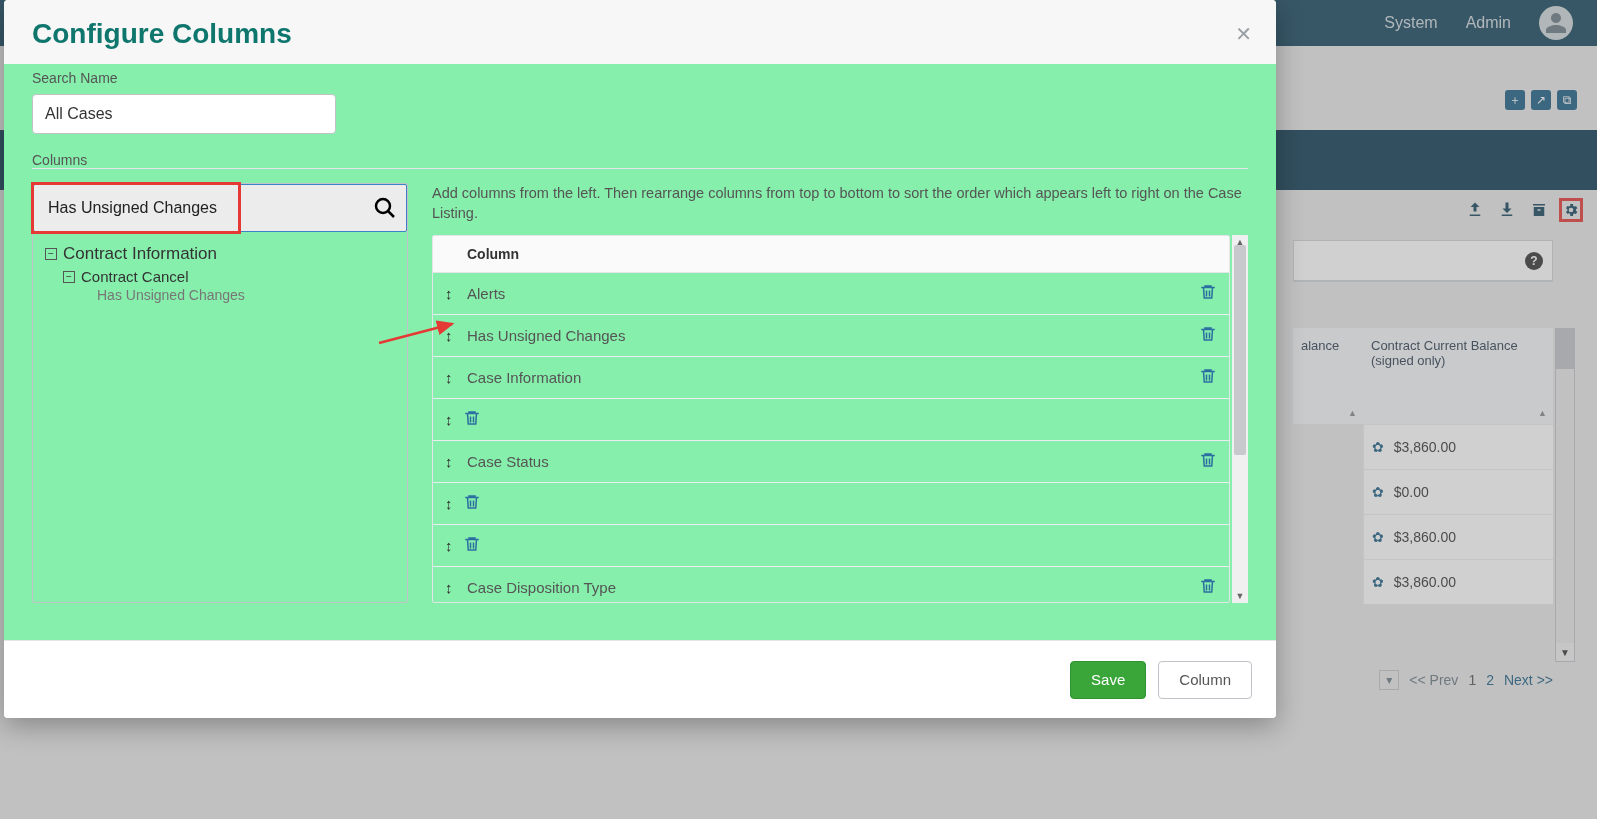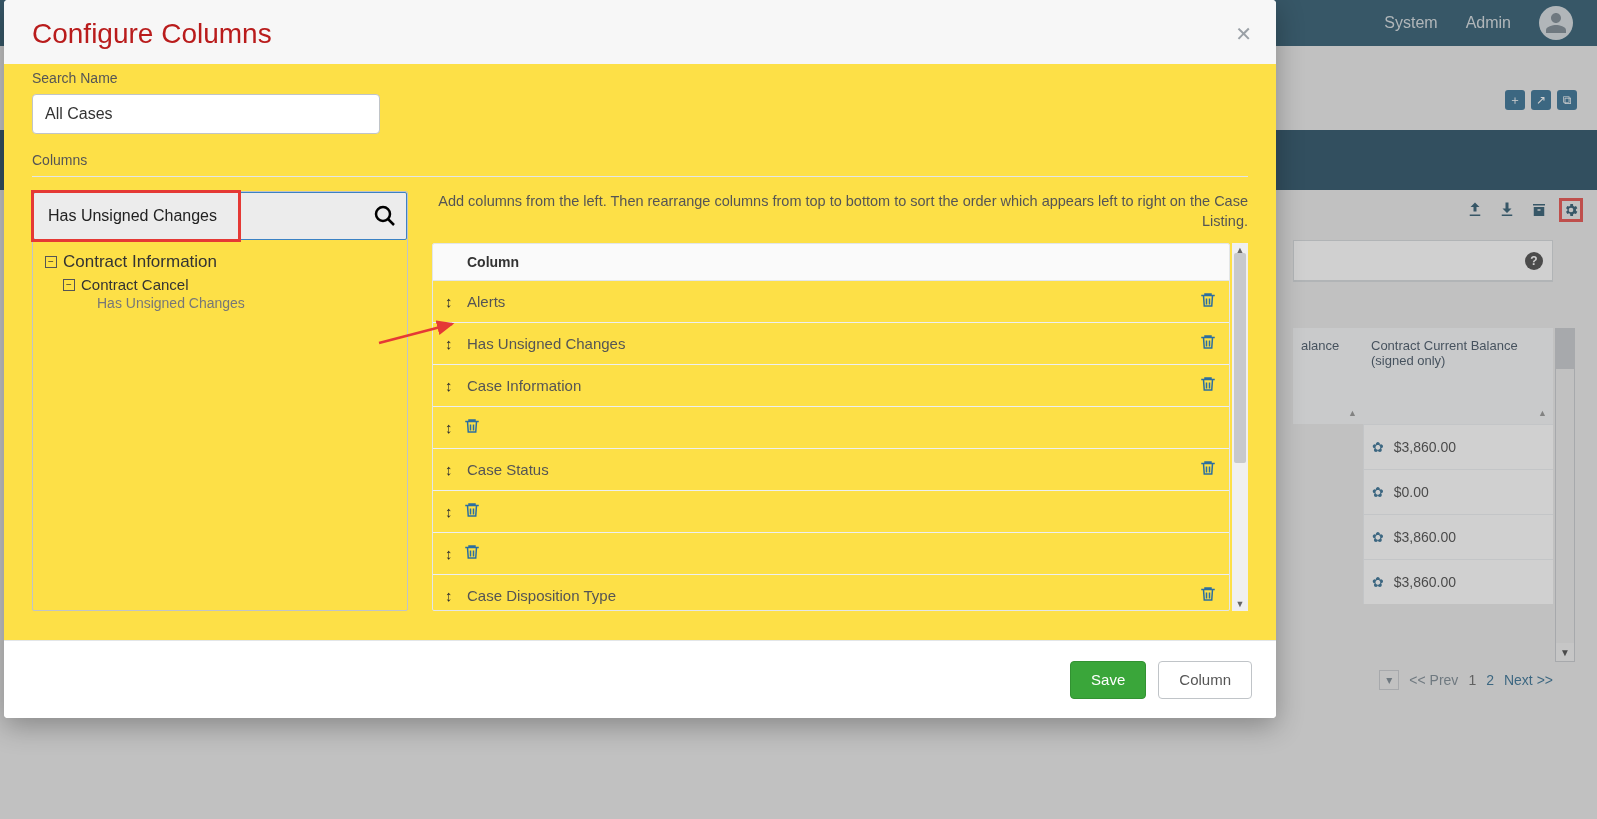--- a/index.html
+++ b/index.html
@@ -35,41 +35,41 @@
   .bg-pager .dd { border: 1px solid #c0c4c8; padding: 2px 6px; font-size: 12px; }
   .bg-pager a { color: #1d5e86; text-decoration: none; }
   .bg-pager .current { color: #555; }
 
   
   .dim { position: absolute; inset: 0; background: rgba(120,120,120,0.35); }
 
   
   .modal { position: absolute; top: 0; left: 4px; width: 1272px; height: 718px; background: #fff; border-radius: 4px; box-shadow: 0 8px 28px rgba(0,0,0,0.3); display: flex; flex-direction: column; }
   .modal-header { padding: 18px 28px 14px; border-bottom-color: transparent; position: relative; background: #f7f7f7; border-radius: 4px 4px 0 0; }
-  .modal-title { font-size: 28px; font-weight: 400; color: #b91c1c; }
+  .modal-title { font-size: 28px; font-weight: 700; color: #0f766e; }
   .modal-close { position: absolute; top: 22px; right: 24px; font-size: 20px; color: #9aa0a6; cursor: pointer; }
-  .modal-body { flex: 1; background: #fde047; padding: 0 28px 10px; overflow: hidden; }
+  .modal-body { flex: 1; background: #86efac; padding: 0 28px 10px; overflow: hidden; }
   .field-label { font-size: 14px; color: #555; margin-top: 6px; margin-bottom: 8px; }
-  .search-name-input { width: 348px; height: 40px; border: 1px solid #c0c4c8; border-radius: 4px; padding: 0 12px; font-size: 16px; color: #333; }
-  .columns-label { font-size: 14px; color: #555; margin-top: 18px; padding-bottom: 8px; border-bottom: 1px solid #e3e6e8; }
+  .search-name-input { width: 304px; height: 40px; border: 1px solid #c0c4c8; border-radius: 4px; padding: 0 12px; font-size: 16px; color: #333; }
+  .columns-label { font-size: 14px; color: #555; margin-top: 18px; border-bottom: 1px solid #e3e6e8; }
 
   .two-col { display: flex; gap: 24px; margin-top: 14px; height: 420px; }
   .left-pane { width: 376px; border: 1px solid #c0c4c8; border-radius: 2px; display: flex; flex-direction: column; }
   .filter-wrap { position: relative; }
   .filter-input { width: 100%; height: 48px; border: 1px solid #3b82c4; background: #ececec; padding: 0 44px 0 14px; font-size: 16px; color: #222; border-radius: 2px; }
   .filter-highlight { position: absolute; top: -2px; left: -2px; width: 210px; height: 52px; border: 3px solid #e53935; pointer-events: none; }
   .mag { position: absolute; right: 10px; top: 12px; width: 24px; height: 24px; }
   .tree { padding: 12px 12px; font-size: 15px; color: #333; }
   .tree .lvl0 { display: flex; align-items: center; gap: 6px; font-size: 17px; color: #333; margin-bottom: 4px; }
   .tree .lvl1 { display: flex; align-items: center; gap: 6px; font-size: 15px; color: #333; margin-left: 18px; margin-bottom: 2px; }
   .tree .lvl2 { font-size: 14px; color: #777; margin-left: 52px; }
   .boxminus { width: 12px; height: 12px; border: 1px solid #555; display: inline-flex; align-items: center; justify-content: center; font-size: 10px; line-height: 1; }
 
   .right-pane { flex: 1; display: flex; flex-direction: column; }
-  .instructions { font-size: 14.5px; color: #555; line-height: 1.4; margin-bottom: 10px; text-align: right; }
+  .instructions { font-size: 14.5px; color: #555; line-height: 1.4; margin-bottom: 10px; }
   .col-list-wrap { flex: 1; position: relative; border-top: 1px solid transparent; }
   .col-list { position: absolute; inset: 0 18px 0 0; border: 1px solid #e3e6e8; border-radius: 2px; overflow: hidden; }
   .col-header { padding: 10px 34px; font-weight: 600; font-size: 14px; color: #333; background: #fafafa; border-bottom: 1px solid #e3e6e8; }
   .col-row { display: flex; align-items: center; padding: 10px 12px; border-bottom: 1px solid #eceff1; font-size: 15px; color: #555; }
   .col-row .drag { width: 18px; color: #333; font-weight: bold; }
   .col-row .name { flex: 1; padding-left: 4px; }
   .col-row .trash { color: #2b6ea0; cursor: pointer; }
   .vscroll { position: absolute; top: 0; right: 0; bottom: 0; width: 16px; background: #f0f0f0; }
   .vscroll .thumb { position: absolute; top: 10px; left: 2px; right: 2px; height: 210px; background: #c7c9cc; border-radius: 2px; }
   .vscroll .arr { position: absolute; left: 0; right: 0; height: 14px; display: flex; align-items: center; justify-content: center; font-size: 9px; color: #666; }

